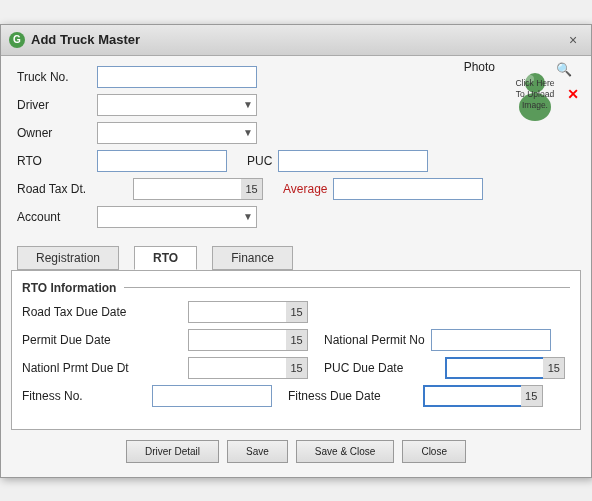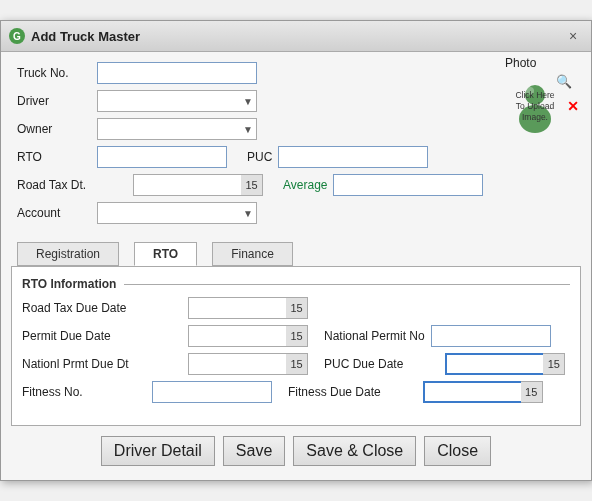--- a/index.html
+++ b/index.html
@@ -186,43 +186,43 @@
       color: #222;
       flex-shrink: 0;
     }
     .footer-bar {
       display: flex;
       justify-content: center;
       gap: 8px;
       padding: 10px 16px 14px;
     }
     .footer-btn {
-      padding: 5px 12px;
+      padding: 5px 18px;
       border: 1px solid #999;
       background: linear-gradient(to bottom, #f0f0f0, #dcdcdc);
       cursor: pointer;
-      font-size: 16px;
+      font-size: 10px;
       font-weight: 500;
       color: #222;
     }
     .top-section {
       position: relative;
       padding: 10px 16px 4px;
     }
     .puc-label {
       font-size: 12px;
       color: #222;
       margin-left: 8px;
     }
     .photo-container {
       position: absolute;
       top: 4px;
       right: 16px;
       display: flex;
-      flex-direction: column;
+      flex-direction: row;
       align-items: flex-start;
     }
   </style>
 </head>
 <body>
 
 <div class="window">
 
   <div class="title-bar">
     <div class="title-bar-left">
@@ -268,21 +268,21 @@
       <input type="text" class="input-text" style="width: 150px; margin-left: 6px;" value="">
     </div>
 
 
     <div class="form-row">
       <span class="label">Road Tax Dt.</span>
       <div class="date-input-wrapper">
         <input type="text" class="date-input" style="width: 130px;" value="">
         <button class="calendar-btn">15</button>
       </div>
-      <span style="margin-left:20px;font-size:12px;color:#15803d">Average</span>
+      <span style="margin-left:20px;font-size:12px;color:#b91c1c">Average</span>
       <input type="text" class="input-text" style="width: 150px; margin-left: 6px;" value="">
     </div>
 
     <div class="form-row">
       <span class="label">Account</span>
       <div class="dropdown-wrapper">
         <select style="width:160px">
           <option value=""></option>
         </select>
         <span class="dropdown-arrow">▼</span>

